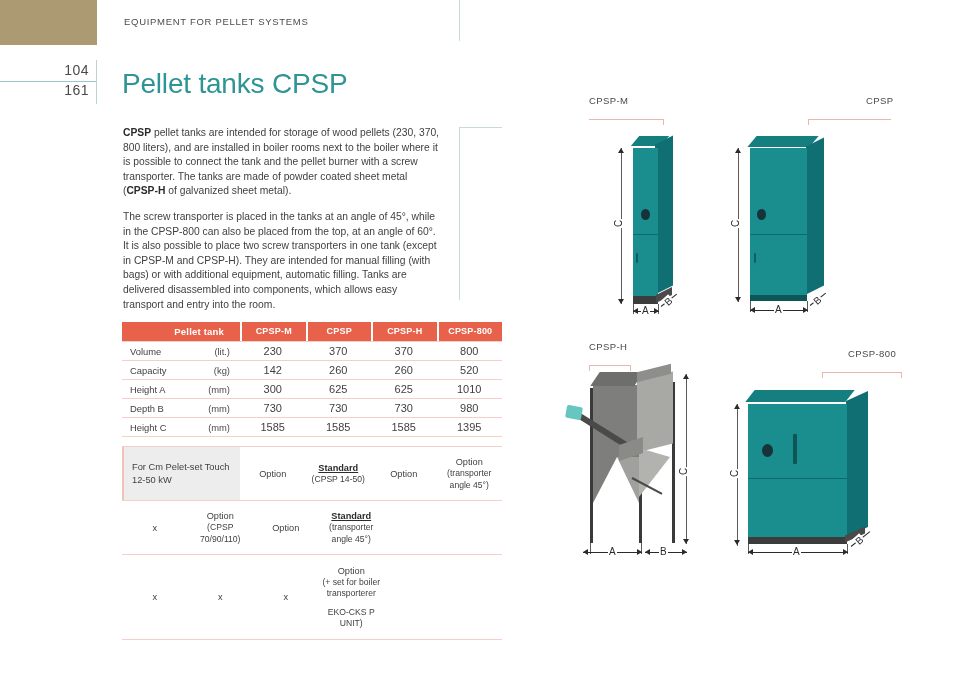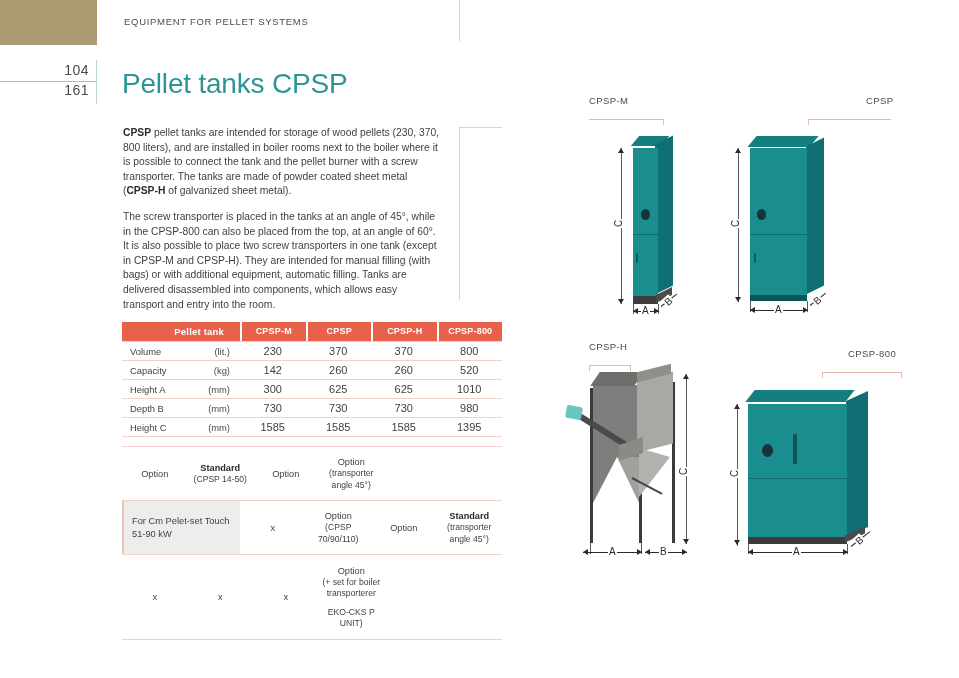--- a/index.html
+++ b/index.html
@@ -87,21 +87,21 @@
   .opt.first{border-top:1px solid #f3cfc7;}
   .opt .c0{
     background:#ededed;border-left:2px solid #f0c3ba;
     padding:9px 6px 9px 8px;font-size:9.3px;line-height:12.4px;color:#3f3f3f;
     display:flex;align-items:center;
   }
   .opt .cx{
     padding:9px 3px;font-size:9.2px;line-height:12px;color:#3f3f3f;
     display:flex;flex-direction:column;align-items:center;justify-content:center;
   }
-  .opt .cx b{font-weight:bold;color:#2b2b2b;}
+  .opt .cx b{font-weight:bold;color:#2b2b2b;text-decoration:underline;}
   .opt .cx .sub{font-size:8.6px;line-height:11.5px;}
   .opt .cx .spacer{height:7px;}
   .opt.r1 .c0,.opt.r1 .cx{min-height:36px;}
   .opt.r2 .c0,.opt.r2 .cx{min-height:44px;}
   .opt.r3 .c0,.opt.r3 .cx{min-height:84px;}
 
   
   .fig{position:absolute;}
   .fig-label{
     position:absolute;font-size:9.5px;color:#4a4a4a;letter-spacing:.4px;white-space:nowrap;
@@ -226,38 +226,38 @@
       </div>
       <div class="cx">1585</div>
       <div class="cx">1585</div>
       <div class="cx">1585</div>
       <div class="cx">1395</div>
     </div>
 
     <div class="tgap"></div>
 
     <div class="trow opt first r1">
+      <div class="c0">For Cm Pelet-set Touch 12-50 kW</div>
       <div class="cx">
         <span>Option</span>
       </div>
       <div class="cx">
         <b>Standard</b>
         <span class="sub">(CPSP 14-50)</span>
       </div>
       <div class="cx">
         <span>Option</span>
       </div>
       <div class="cx">
         <span>Option</span>
         <span class="sub">(transporter angle 45°)</span>
       </div>
     </div>
 
     <div class="trow opt r2">
-      <div class="c0">For Cm Pelet-set Touch 51-90 kW</div>
       <div class="cx">
         <span>x</span>
       </div>
       <div class="cx">
         <span>Option</span>
         <span class="sub">(CPSP 70/90/110)</span>
       </div>
       <div class="cx">
         <span>Option</span>
       </div>

